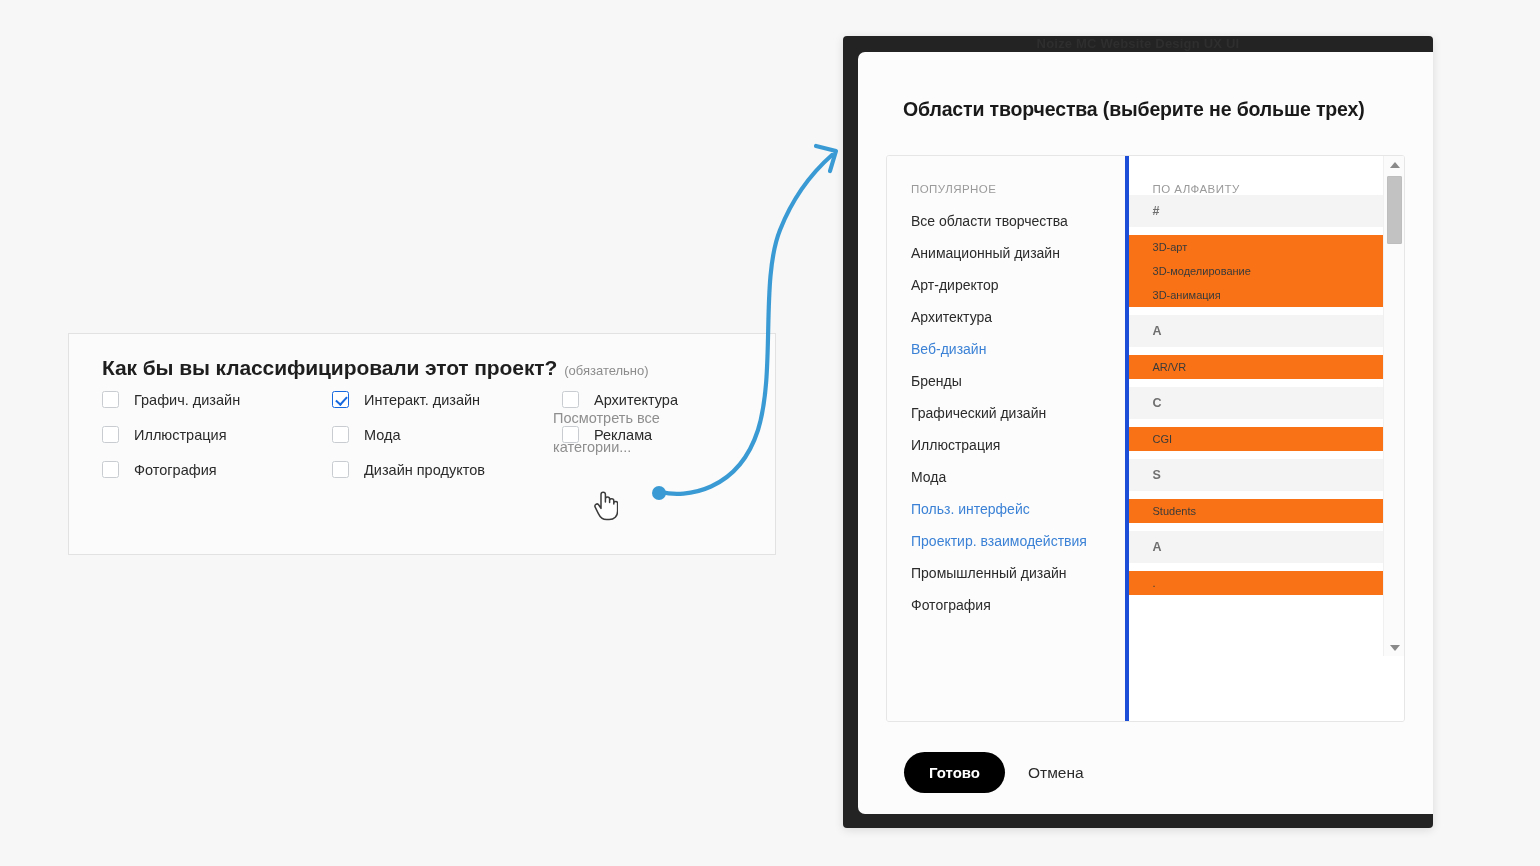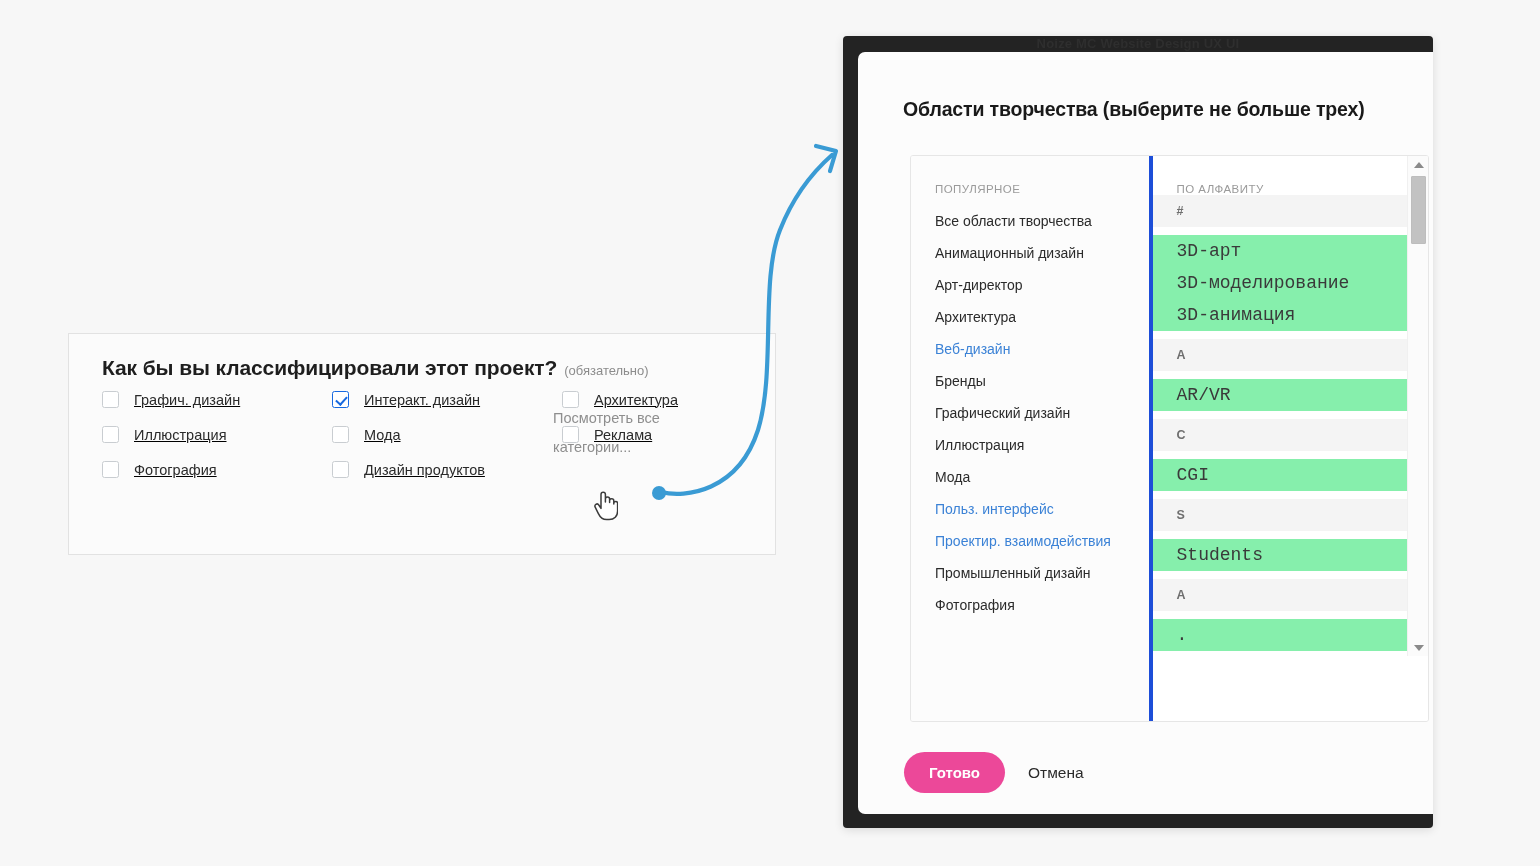--- a/index.html
+++ b/index.html
@@ -49,21 +49,20 @@
     top: 0;
   }
   .cb-col.c1 { left: 0px; width: 210px; }
   .cb-col.c2 { left: 230px; width: 210px; }
   .cb-col.c3 { left: 460px; width: 190px; }
   .cb-row {
     display: flex;
     align-items: center;
     height: 35px;
     margin-bottom: 0px;
-    text-decoration: underline;
   }
   .cb-box {
     width: 17px; height: 17px;
     border: 1px solid #c9cdd1;
     border-radius: 2.5px;
     background: #fff;
     flex: 0 0 auto;
     position: relative;
   }
   .cb-box.checked {
@@ -144,21 +143,21 @@
     position: absolute;
     left: 45px; top: 46px;
     font-size: 19.5px;
     font-weight: bold;
     color: #191919;
     letter-spacing: -0.15px;
     white-space: nowrap;
   }
   #picker-panel {
     position: absolute;
-    left: 52px; top: 103px;
+    left: 28px; top: 103px;
     width: 519px; height: 567px;
     background: #fcfcfc;
     border: 1px solid #e6e6e6;
     border-radius: 3px;
     overflow: hidden;
     display: flex;
   }
   
   #popular-col {
     width: 238px;
@@ -205,26 +204,25 @@
   }
   .alpha-section {
     font-size: 12.5px;
     font-weight: bold;
     color: #6f6f6f;
     background: #f4f4f4;
     padding: 9px 0 9px 24px;
     letter-spacing: 0.2px;
   }
   .alpha-item {
-    font-size: 18px;
+    font-size: 11px;
     color: #3a3a3a;
     padding: 6px 0 6px 24px;
-    background: #86efac;
-    cursor: pointer;
-    font-family: Liberation Mono, monospace;
+    background: #f97316;
+    cursor: pointer;
   }
   .alpha-gap { height: 8px; background: #fff; }
 
   
   #alpha-scrollbar {
     position: absolute;
     right: 0px; top: 0px;
     width: 21px; height: 500px;
     background: #fbfbfb;
     border-left: 1px solid #f0f0f0;
@@ -252,21 +250,21 @@
     border: 1px solid #bdbdbd;
     border-radius: 1px;
     cursor: pointer;
   }
 
   
   #btn-done {
     position: absolute;
     left: 46px; top: 700px;
     width: 101px; height: 41px;
-    background: #ec4899;
+    background: #000000;
     border: none;
     border-radius: 21px;
     color: #fff;
     font-size: 15px;
     font-weight: bold;
     font-family: "Liberation Sans", sans-serif;
     cursor: pointer;
   }
   #btn-cancel {
     position: absolute;

